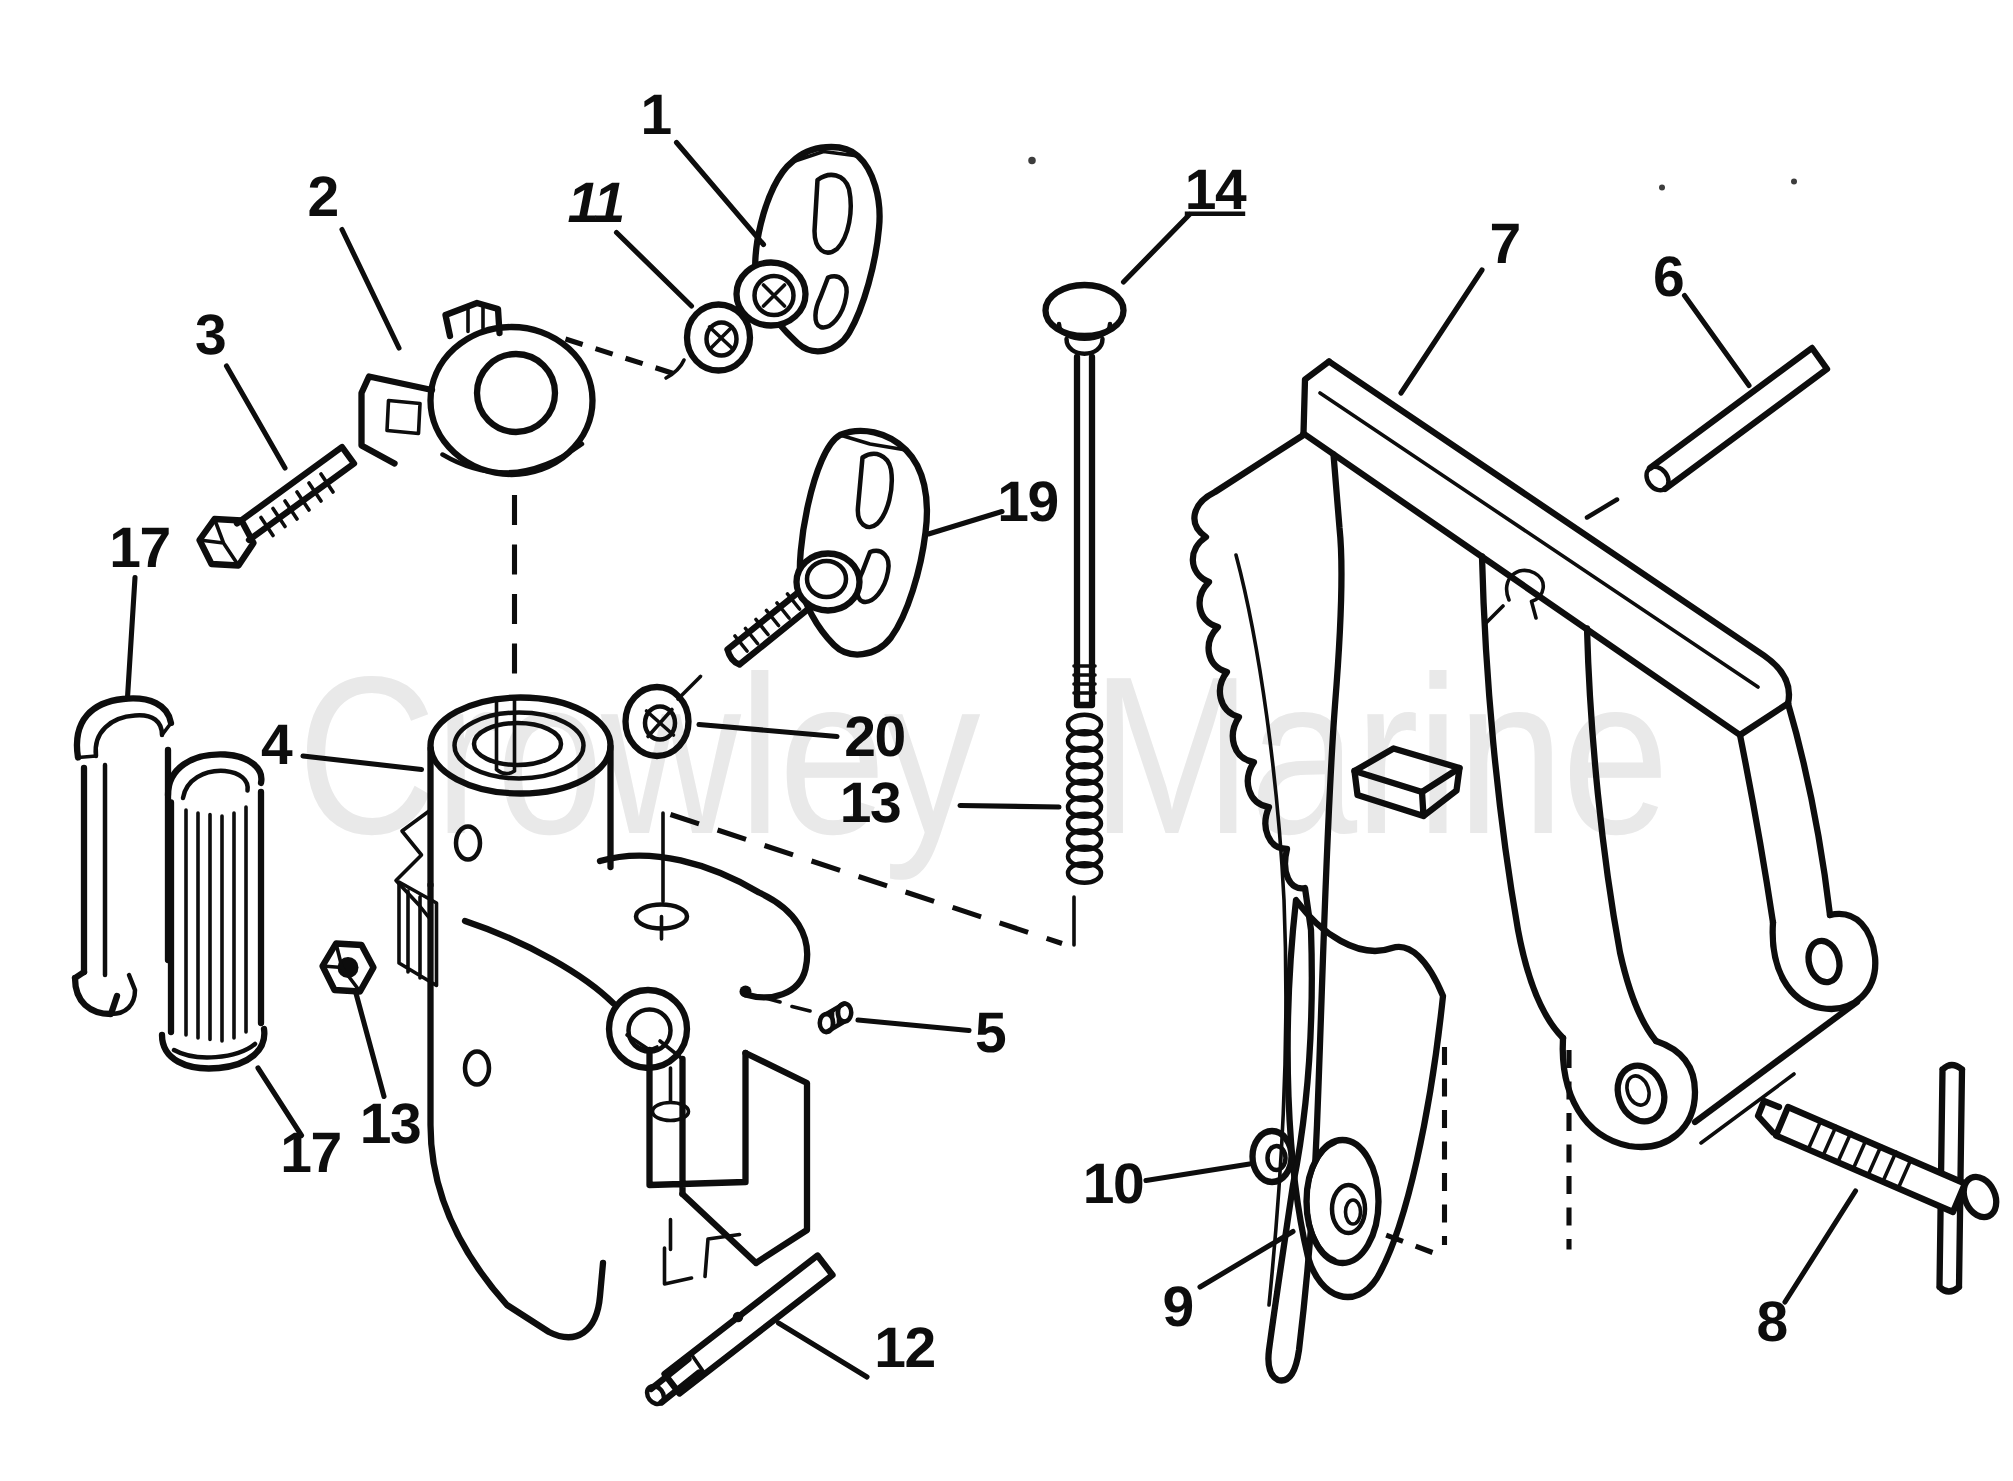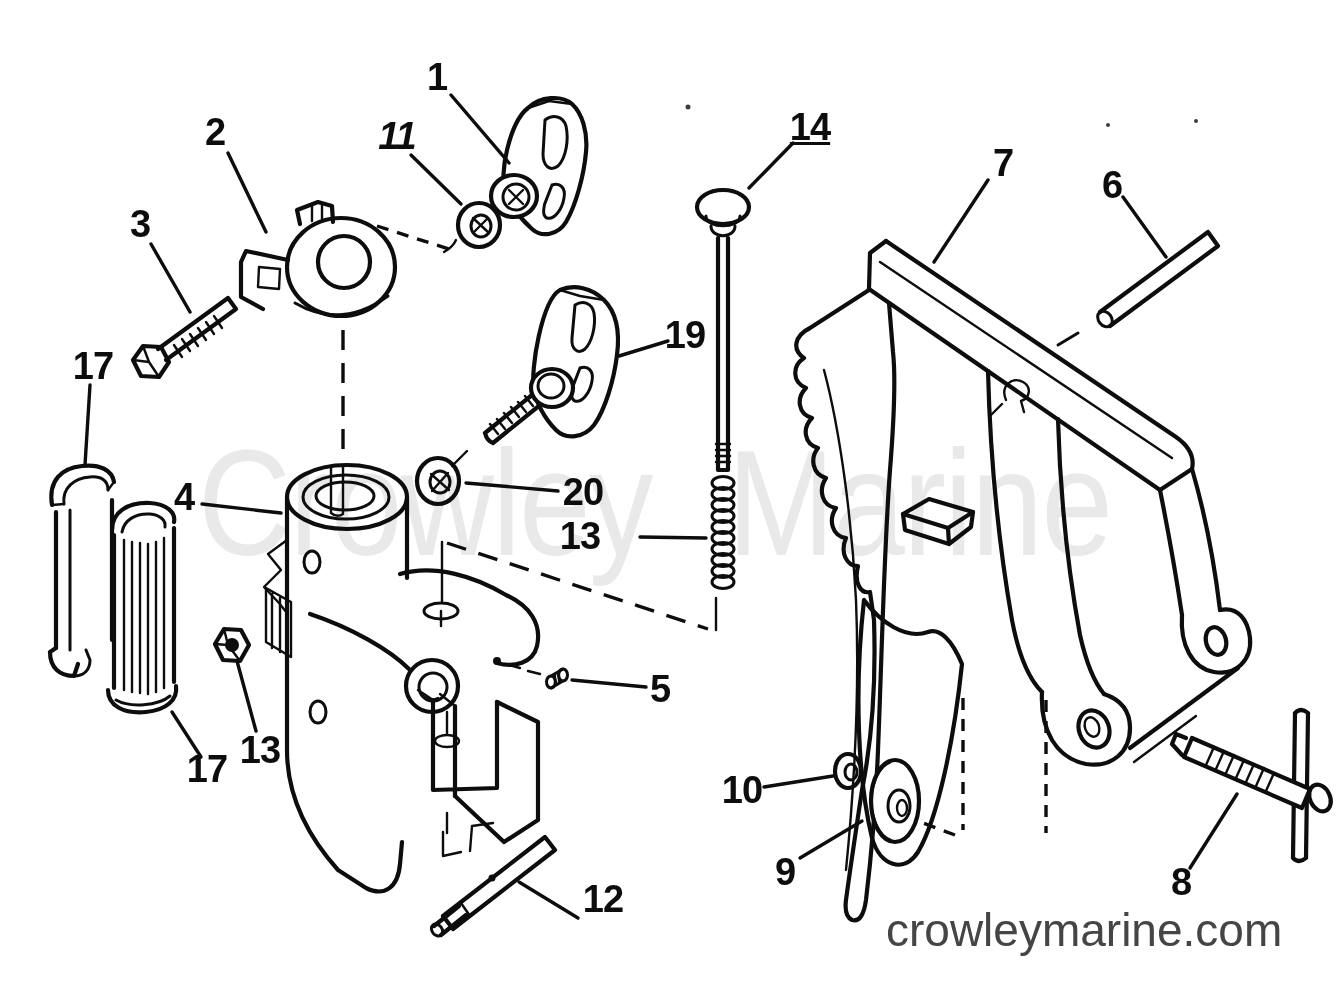--- a/index.html
+++ b/index.html
@@ -319,14 +319,13 @@
       <div class="callout" style="left: 93px; top: 366px;">17</div>
       <div class="callout" style="left: 207px; top: 769px;">17</div>
       <div class="callout" style="left: 260px; top: 750px;">13</div>
       <div class="callout" style="left: 660px; top: 689px;">5</div>
       <div class="callout" style="left: 603px; top: 899px;">12</div>
       <div class="callout" style="left: 742px; top: 790px;">10</div>
       <div class="callout" style="left: 785px; top: 872px;">9</div>
       <div class="callout" style="left: 1181px; top: 882px;">8</div>
     </div>
 
-  <div class="website">crowleymarine.com</div>
 </div>
 
 </body></html>

